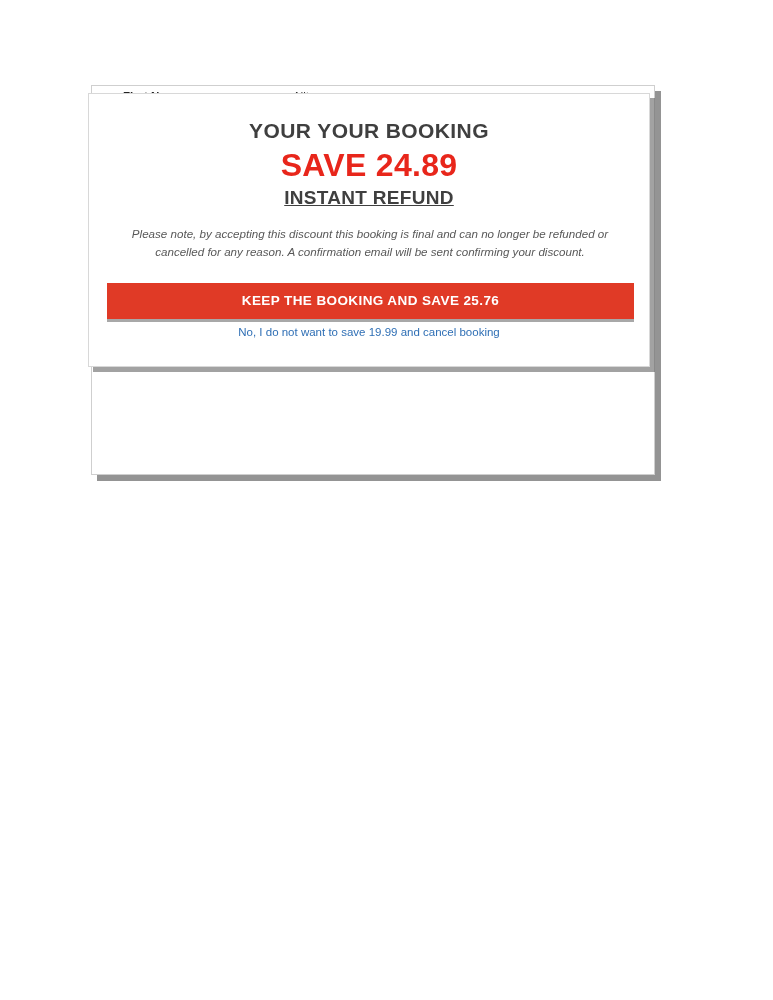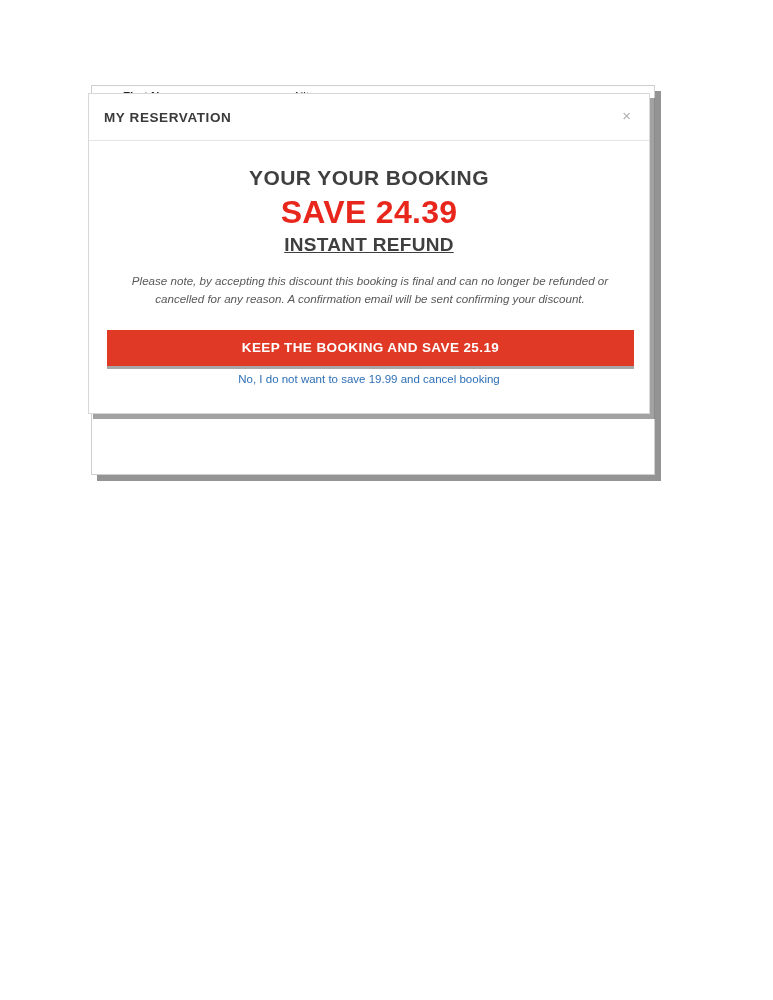--- a/index.html
+++ b/index.html
@@ -151,25 +151,21 @@
 <body>
 
 <div class="page-behind">
   <div class="behind-form-row">
     <span class="behind-label">First Name:</span>
     <span class="behind-value">Nitn</span>
   </div>
 </div>
 
 <div class="modal">
-  <div class="modal-header">
-    <div class="modal-title">MY RESERVATION</div>
-    <button class="modal-close">×</button>
-  </div>
   <div class="modal-body">
     <div class="headline">YOUR YOUR BOOKING</div>
-    <div class="save-amount">SAVE 24.39</div>
+    <div class="save-amount">SAVE 24.89</div>
     <div class="subhead">INSTANT REFUND</div>
     <div class="note">Please note, by accepting this discount this booking is final and can no longer be refunded or cancelled for any reason. A confirmation email will be sent confirming your discount.</div>
-    <button class="cta-button">KEEP THE BOOKING AND SAVE 25.19</button>
+    <button class="cta-button">KEEP THE BOOKING AND SAVE 25.76</button>
     <a class="decline-link" href="#">No, I do not want to save 19.99 and cancel booking</a>
   </div>
 </div>
 
 </body></html>

